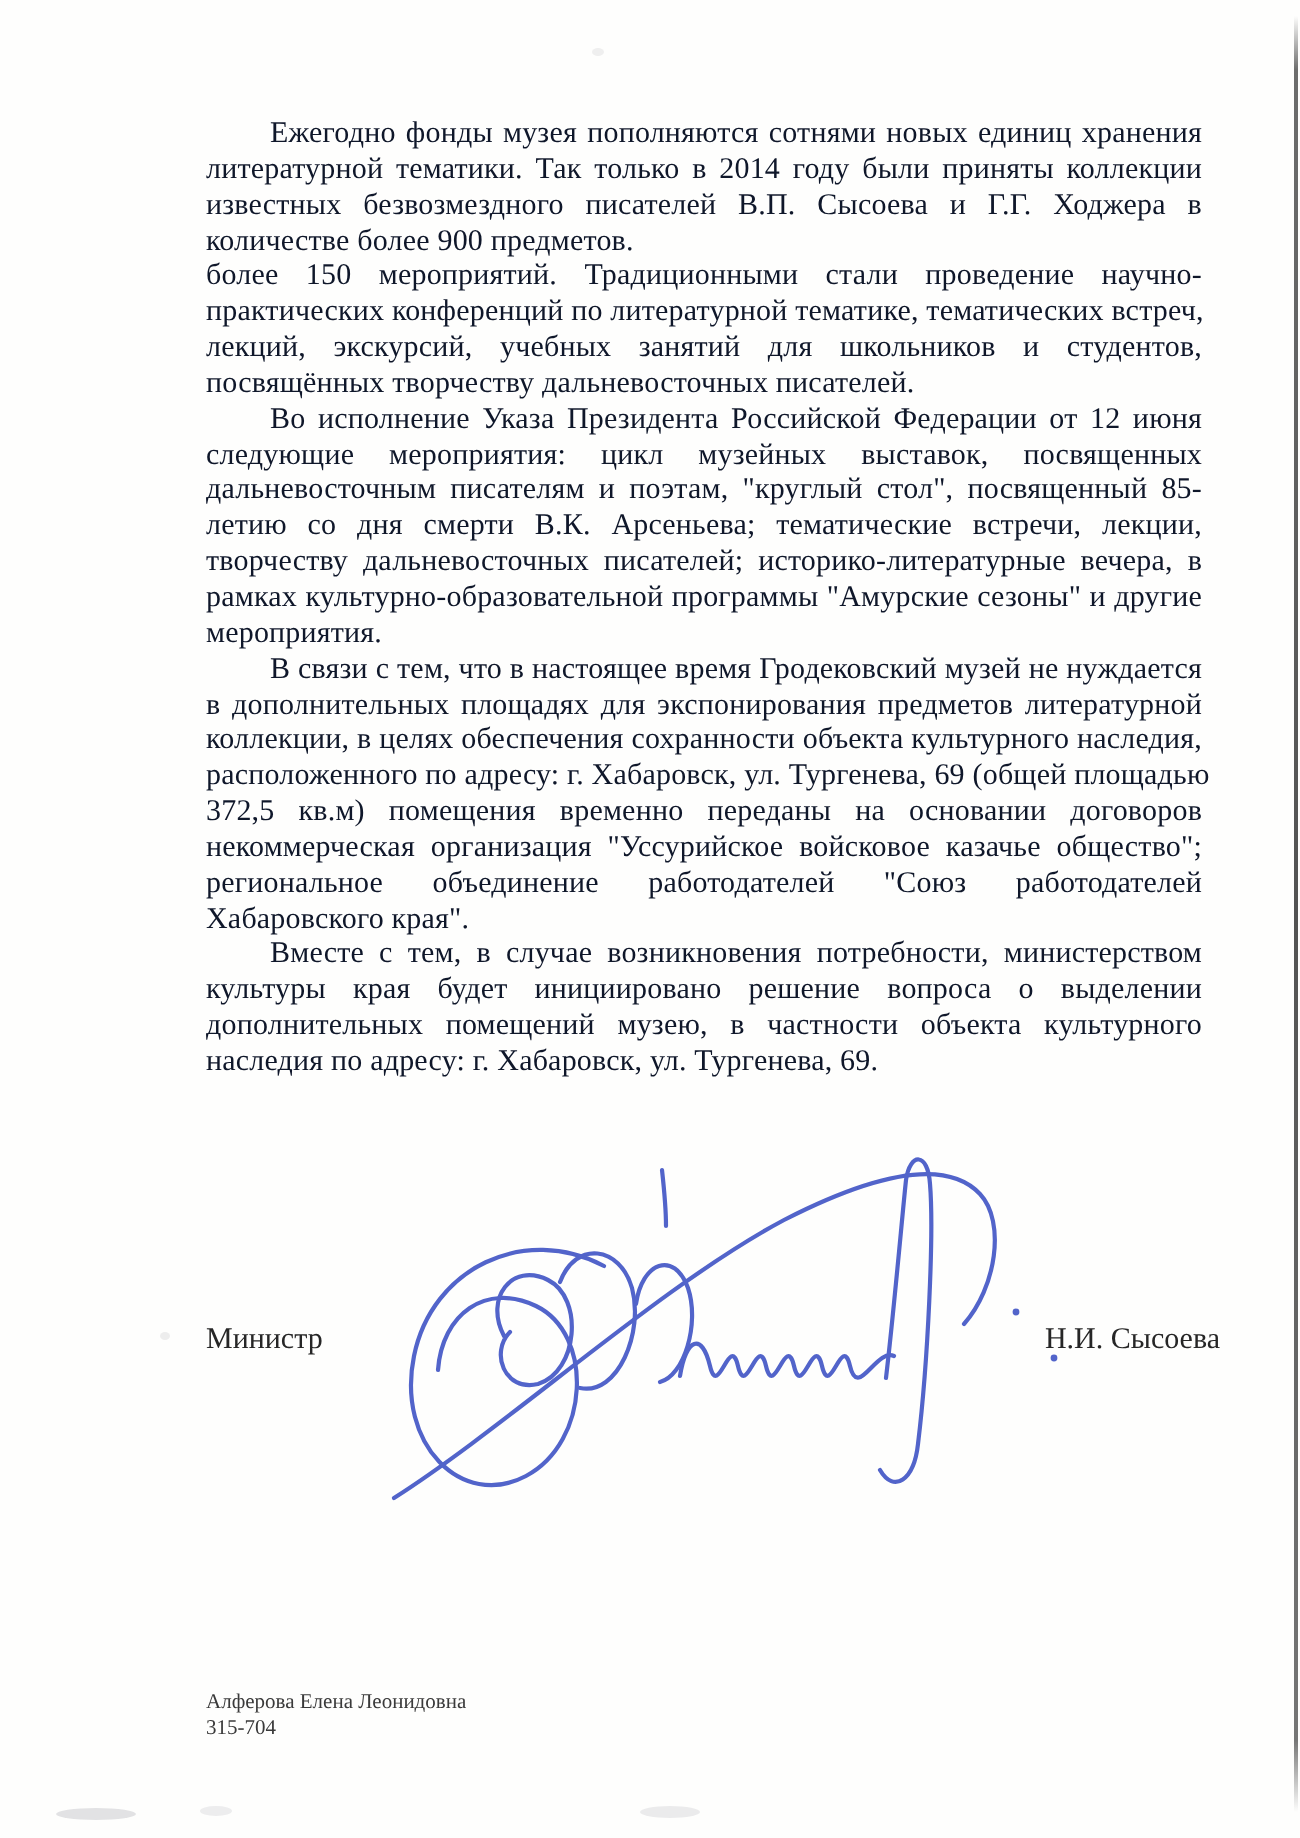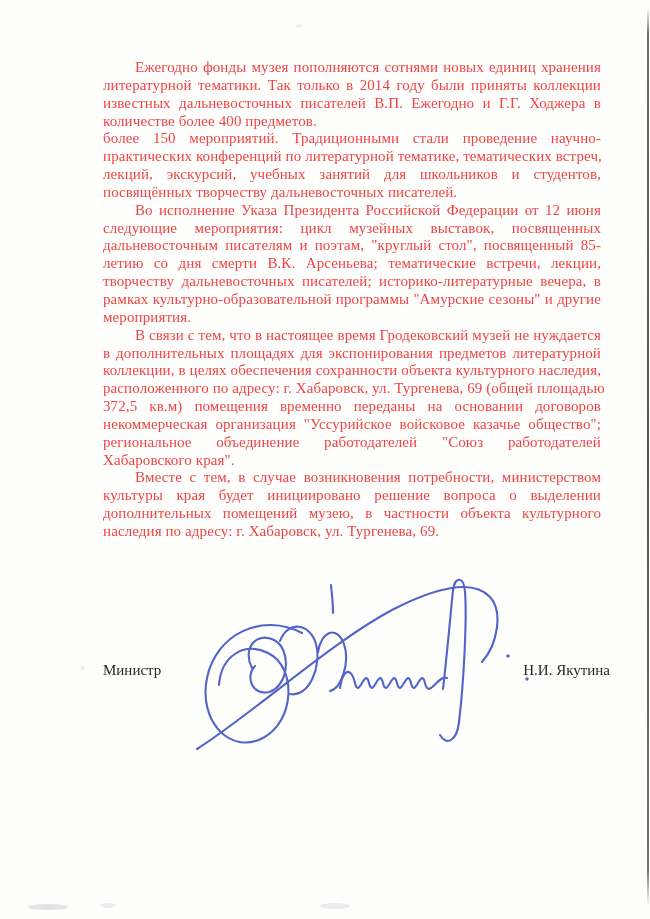--- a/index.html
+++ b/index.html
@@ -5,21 +5,21 @@
   html,body{margin:0;padding:0;}
   body{
     width:650px;height:919px;position:relative;overflow:hidden;
     background:#fefefe;
     font-family:"Liberation Serif", serif;
   }
   .page{position:absolute;inset:0;background:#fefefd;}
   
   .text-block{
     position:absolute;left:103px;top:59px;width:498px;
-    font-size:15px;line-height:17.85px;color:#ef4444;
+    font-size:15px;line-height:17.85px;color:#0f172a;
     letter-spacing:0.1px;
   }
   .line{
     text-align:justify;text-align-last:justify;
     height:17.85px;overflow:visible;white-space:nowrap;
   }
   .line.last{text-align-last:left;white-space:normal;}
   .line.indent{padding-left:32px;}
   
   .sign-row{
@@ -47,22 +47,22 @@
   .smudge.s5{left:80px;top:666px;width:5px;height:4px;background:#ededed;}
 </style>
 </head>
 <body>
 
 <div class="page">
 
   <div class="text-block">
       <div class="line indent">Ежегодно фонды музея пополняются сотнями новых единиц хранения</div>
       <div class="line">литературной тематики. Так только в 2014 году были приняты коллекции</div>
-      <div class="line">известных дальневосточных писателей В.П. Ежегодно и Г.Г. Ходжера в</div>
-      <div class="line last">количестве более 400 предметов.</div>
+      <div class="line">известных безвозмездного писателей В.П. Сысоева и Г.Г. Ходжера в</div>
+      <div class="line last">количестве более 900 предметов.</div>
       <div class="line">более 150 мероприятий. Традиционными стали проведение научно-</div>
       <div class="line">практических конференций по литературной тематике, тематических встреч,</div>
       <div class="line">лекций, экскурсий, учебных занятий для школьников и студентов,</div>
       <div class="line last">посвящённых творчеству дальневосточных писателей.</div>
       <div class="line indent">Во исполнение Указа Президента Российской Федерации от 12 июня</div>
       <div class="line">следующие мероприятия: цикл музейных выставок, посвященных</div>
       <div class="line">дальневосточным писателям и поэтам, "круглый стол", посвященный 85-</div>
       <div class="line">летию со дня смерти В.К. Арсеньева; тематические встречи, лекции,</div>
       <div class="line">творчеству дальневосточных писателей; историко-литературные вечера, в</div>
       <div class="line">рамках культурно-образовательной программы "Амурские сезоны" и другие</div>
@@ -99,23 +99,27 @@
 
       <path d="M 443,689 C 447,655 451,609 453,590 C 455,576 464,576 465,592 C 467,616 464,681 459,722 C 457,740 447,747 440,735"></path>
 
       <circle cx="508" cy="656" r="1.7" fill="#4457c6" stroke="none"></circle>
       <circle cx="527" cy="679" r="1.7" fill="#4457c6" stroke="none"></circle>
     </g>
   </svg>
 
   <div class="sign-row">
     <span>Министр</span>
-    <span>Н.И. Якутина</span>
+    <span>Н.И. Сысоева</span>
   </div>
 
+  <div class="footer">
+    <div>Алферова Елена Леонидовна</div>
+    <div>315-704</div>
+  </div>
 
   <div class="scan-line-right"></div>
   <div class="smudge s1"></div>
   <div class="smudge s2"></div>
   <div class="smudge s3"></div>
   <div class="smudge s4"></div>
   <div class="smudge s5"></div>
 </div>
 
 </body></html>

